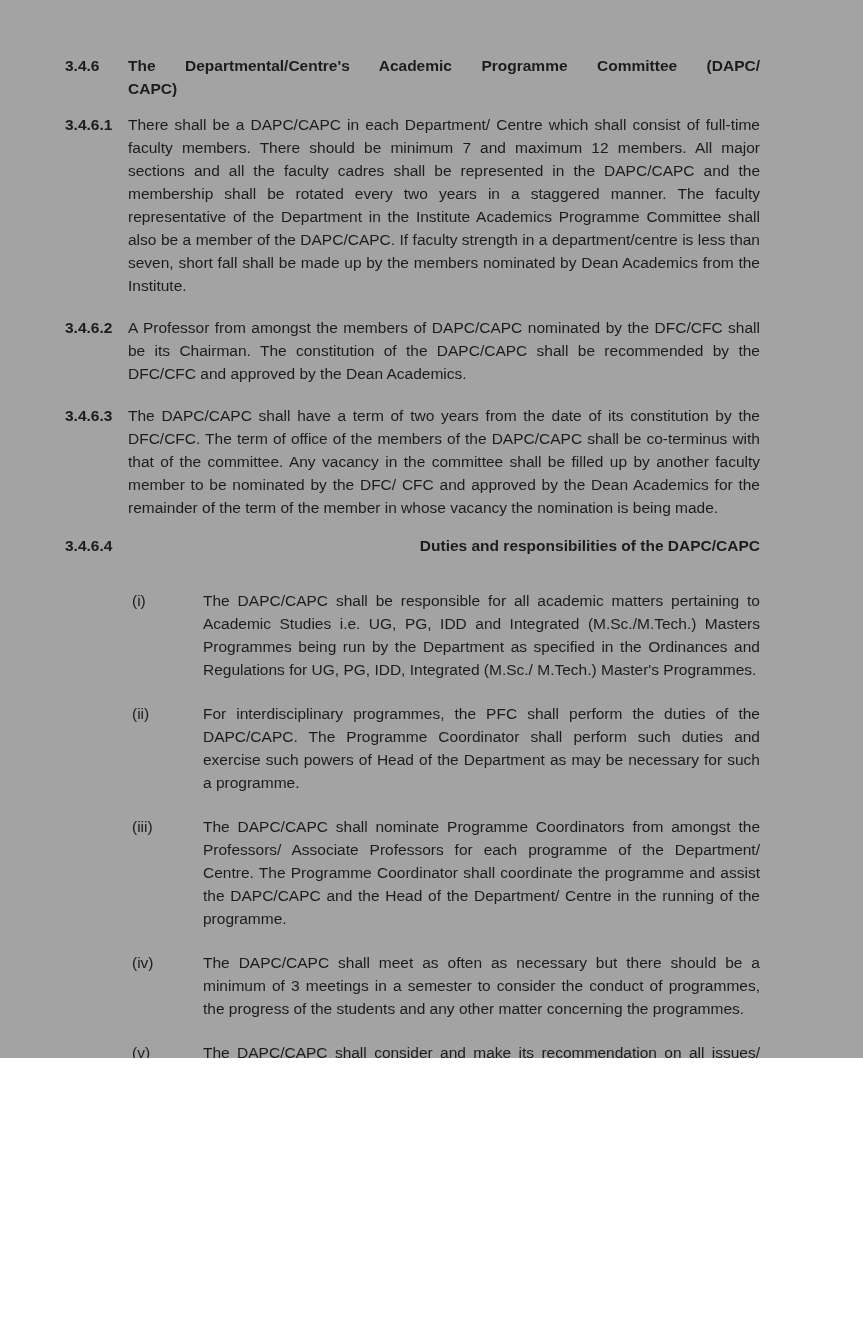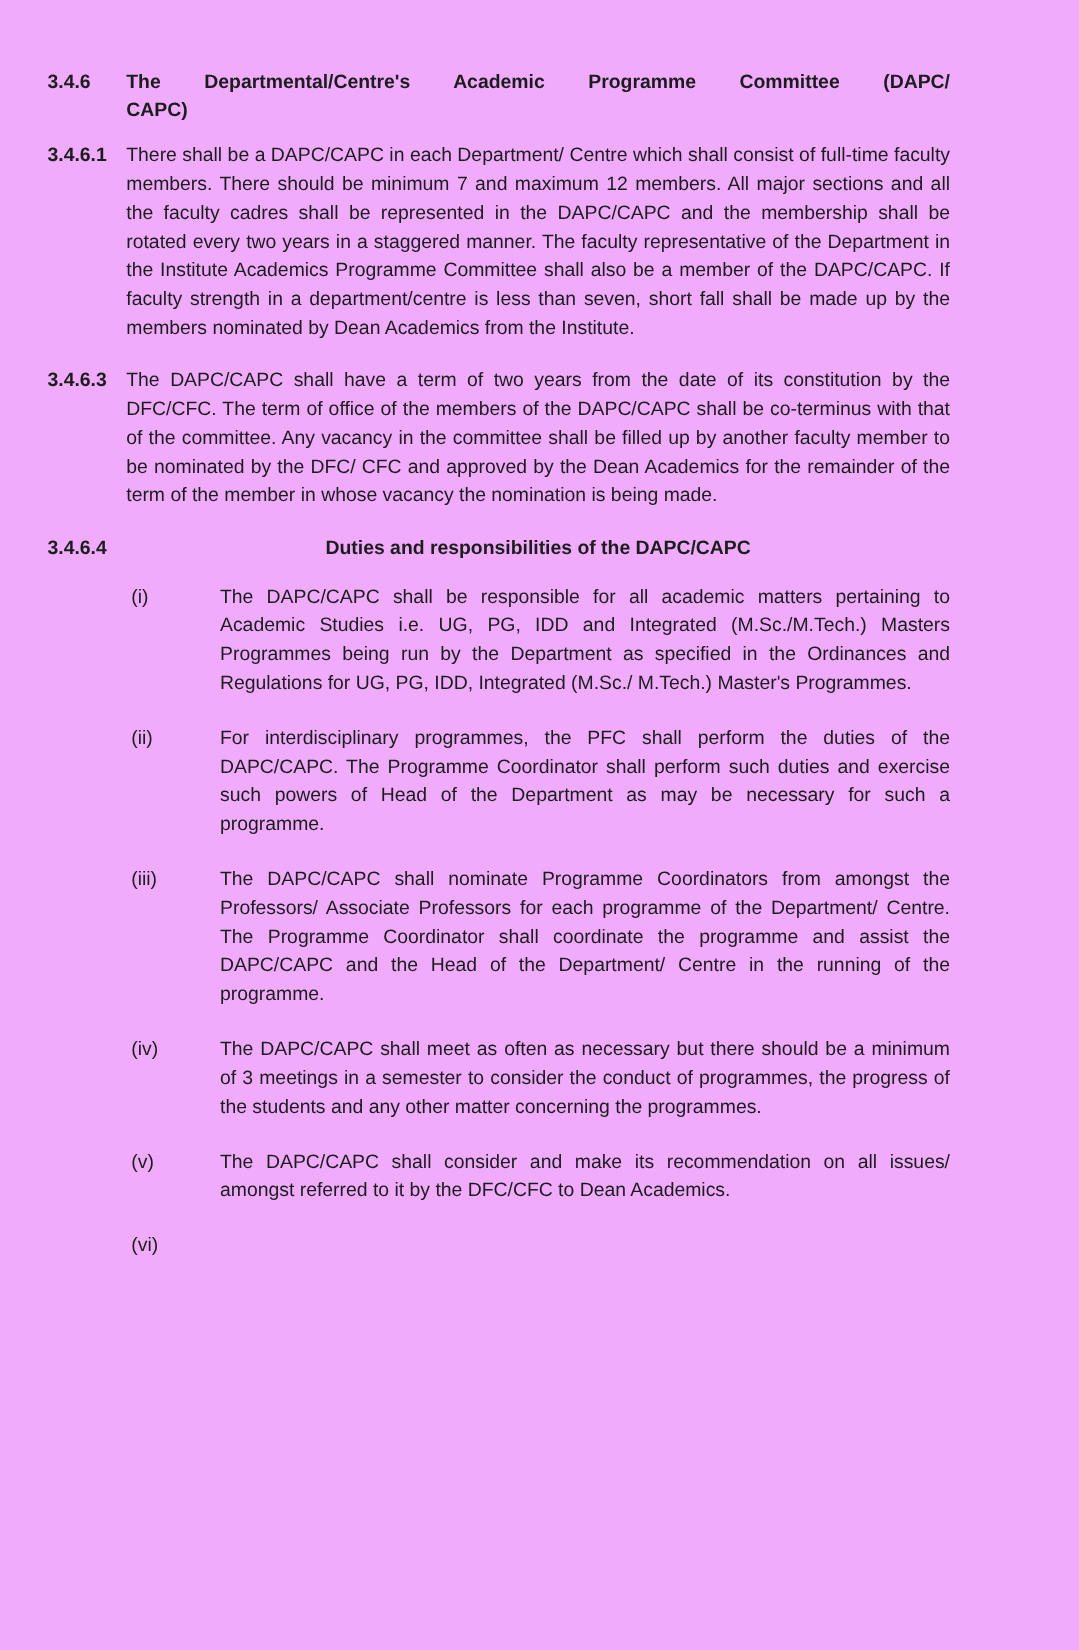--- a/index.html
+++ b/index.html
@@ -3,24 +3,24 @@
 <meta charset="utf-8">
 <style>
   html, body {
     margin: 0;
     padding: 0;
     background: #ffffff;
   }
   .page {
     position: relative;
     width: 863px;
-    height: 1320px;
+    height: 1058px;
     box-sizing: border-box;
-    background: #f0abfc;
-    padding: 54px 103px 0 38px;
+    background: #a3a3a3;
+    padding: 54px 103px 0 65px;
     font-family: "Liberation Sans", "DejaVu Sans", sans-serif;
     font-size: 15.5px;
     line-height: 23px;
     color: #1c1c1c;
     overflow: hidden;
   }
   .row {
     display: flex;
     align-items: flex-start;
   }
@@ -34,24 +34,24 @@
   }
   .heading-row { margin-bottom: 13px; }
   .heading-row .text { font-weight: 700; }
   .heading-line1 {
     text-align: justify;
     text-align-last: justify;
   }
   .heading-line2 { text-align: left; }
   .para-row { margin-bottom: 19px; }
   .para-row:nth-of-type(4) { margin-bottom: 15px; margin-top: 12px; }
-  .subheading-row { margin-bottom: 16px; }
+  .subheading-row { margin-bottom: 32px; }
   .subheading-row .text {
     font-weight: 700;
-    text-align: center;
+    text-align: right;
   }
   .list {
     margin-left: 65px; 
   }
   .item-row {
     display: flex;
     align-items: flex-start;
     margin-bottom: 21px;
     margin-left: 2px;
   }
@@ -75,20 +75,24 @@
       <div class="heading-line1">The Departmental/Centre's Academic Programme Committee (DAPC/</div>
       <div class="heading-line2">CAPC)</div>
     </div>
   </div>
 
   <div class="row para-row">
     <div class="num">3.4.6.1</div>
     <div class="text">There shall be a DAPC/CAPC in each Department/ Centre which shall consist of full-time faculty members. There should be minimum 7 and maximum 12 members. All major sections and all the faculty cadres shall be represented in the DAPC/CAPC and the membership shall be rotated every two years in a staggered manner.  The faculty representative of the Department in the Institute Academics Programme Committee shall also be a member of the DAPC/CAPC. If faculty strength in a department/centre is less than seven, short fall shall be made up by the members nominated by Dean Academics from the Institute.</div>
   </div>
 
+  <div class="row para-row">
+    <div class="num">3.4.6.2</div>
+    <div class="text">A Professor from amongst the members of DAPC/CAPC nominated by the DFC/CFC shall be its Chairman. The constitution of the DAPC/CAPC shall be recommended by the DFC/CFC and approved by the Dean Academics.</div>
+  </div>
 
   <div class="row para-row">
     <div class="num">3.4.6.3</div>
     <div class="text">The DAPC/CAPC shall have a term of two years from the date of its constitution by the DFC/CFC. The term of office of the members of the DAPC/CAPC shall be co-terminus with that of the committee. Any vacancy in the committee shall be filled up by another faculty member to be nominated by the DFC/ CFC and approved by the Dean Academics for the remainder of the term of the member in whose vacancy the nomination is being made.</div>
   </div>
 
   <div class="row subheading-row">
     <div class="num">3.4.6.4</div>
     <div class="text">Duties and responsibilities of the DAPC/CAPC</div>
   </div>

